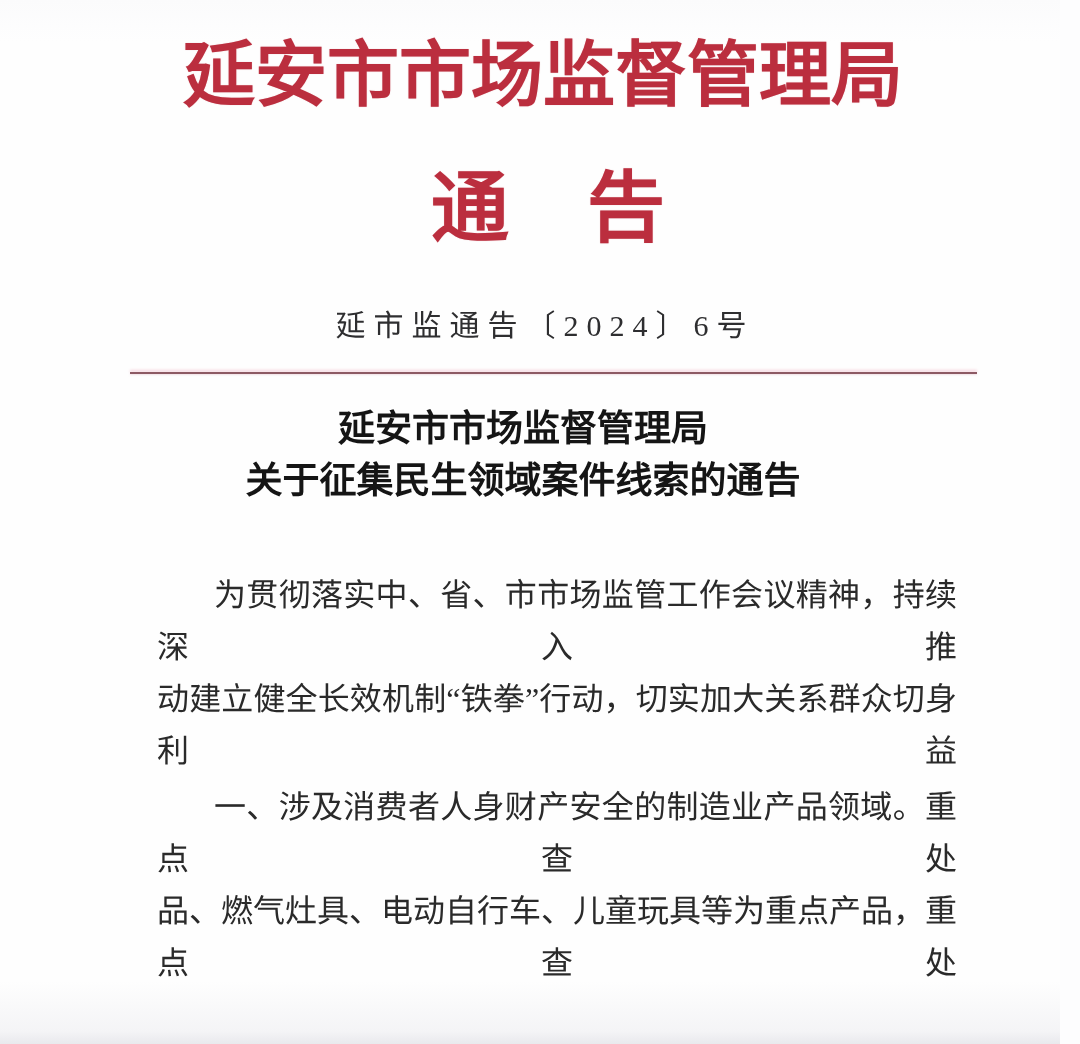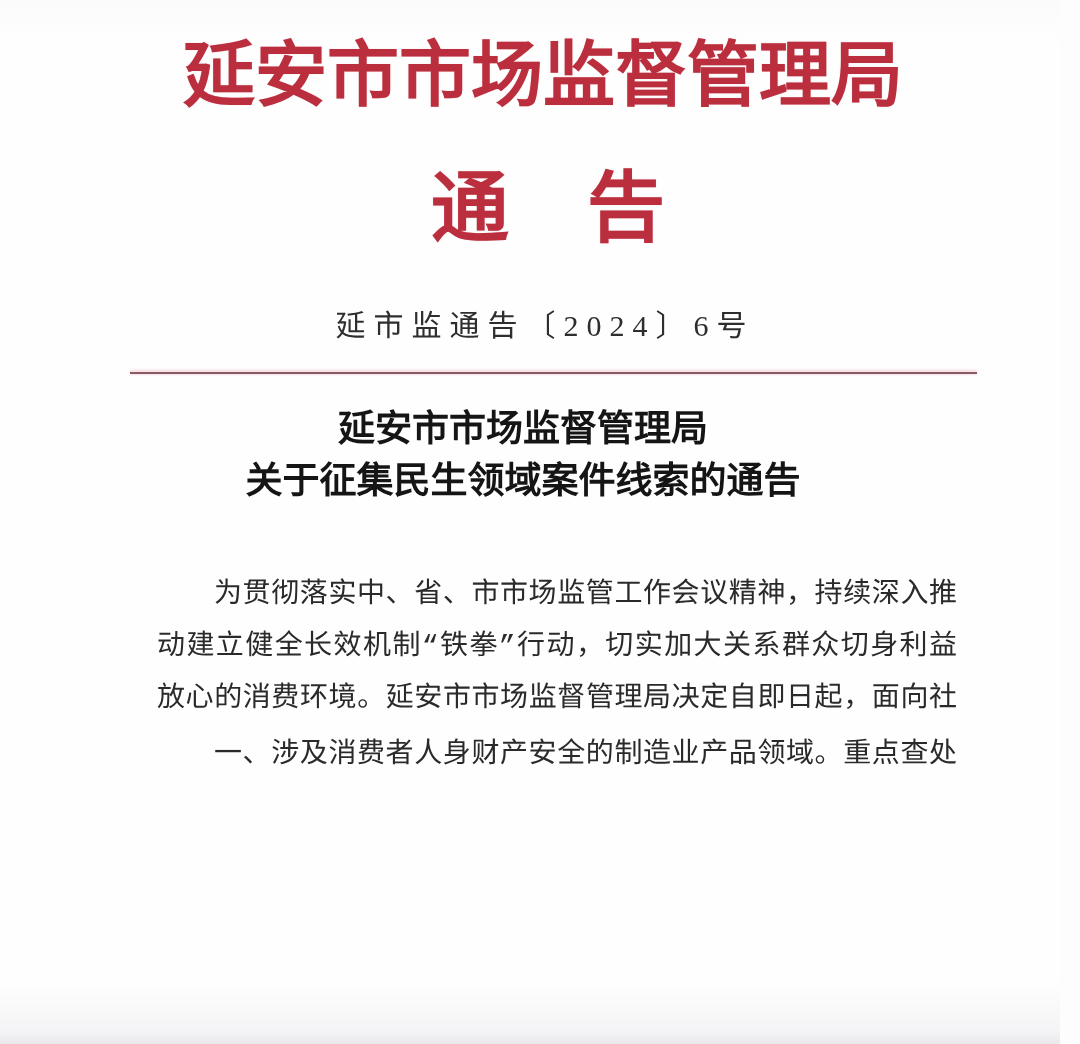--- a/index.html
+++ b/index.html
@@ -80,24 +80,23 @@
     font-size: 37px;
     line-height: 52px;
     font-weight: bold;
     color: var(--subtitle_text);
   }
   .body-text {
     position: absolute;
     top: 569px;
     left: 157px;
     width: 800px;
-    font-size: 28px;
+    font-size: 32px;
     line-height: 52px;
     color: var(--body_text);
-    font-family: Liberation Mono, monospace;
   }
   .para-2 { margin-top: 4px; }
   .line {
     text-align: justify;
     text-align-last: justify;
     text-justify: inter-ideograph;
   }
   .line.indent { text-indent: 57px; }
   .line.para-end { text-align-last: left; }
 </style>
@@ -116,20 +115,20 @@
 
   <div class="centered subtitle">
     <div>延安市市场监督管理局</div>
     <div>关于征集民生领域案件线索的通告</div>
   </div>
 
   <div class="body-text">
     <div class="para-1">
       <div class="line indent">为贯彻落实中、省、市市场监管工作会议精神，持续深入推</div>
       <div class="line">动建立健全长效机制“铁拳”行动，切实加大关系群众切身利益</div>
-      <div class="line">放心的消费环境。延安市市场监督管理局决定自即日起，面向社</div>
     </div>
     <div class="para-2">
       <div class="line indent">一、涉及消费者人身财产安全的制造业产品领域。重点查处</div>
+      <div class="line">品、燃气灶具、电动自行车、儿童玩具等为重点产品，重点查处</div>
     </div>
   </div>
 
 </div>
 
 </body></html>

